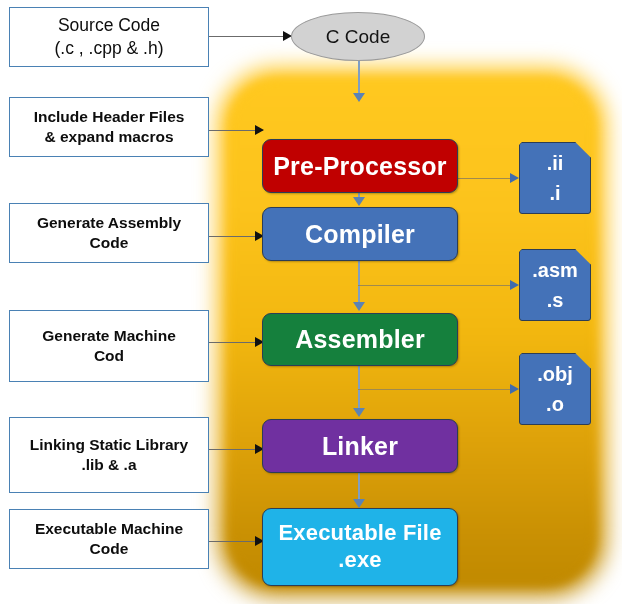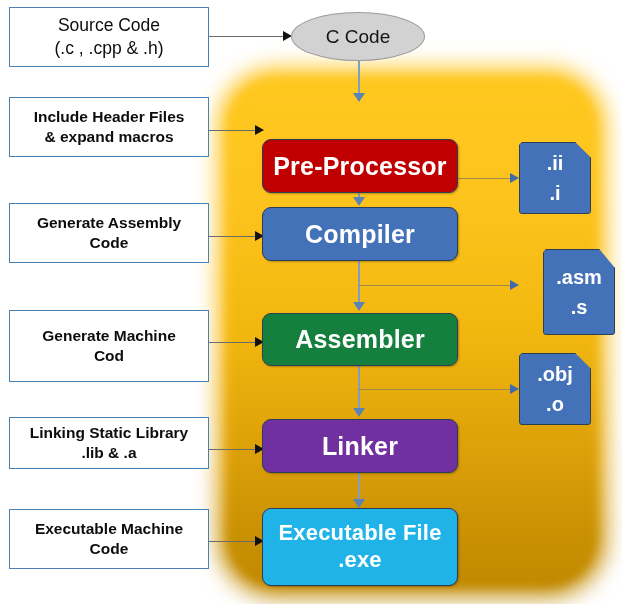--- a/index.html
+++ b/index.html
@@ -200,21 +200,21 @@
   <div class="desc-box bold" style="left:9px; top:203px; width:200px; height:60px;">
     <span class="txt">Generate Assembly
 Code</span>
   </div>
 
   <div class="desc-box bold" style="left:9px; top:310px; width:200px; height:72px;">
     <span class="txt">Generate Machine
 Cod</span>
   </div>
 
-  <div class="desc-box bold" style="left:9px; top:417px; width:200px; height:52px;">
+  <div class="desc-box bold" style="left:9px; top:417px; width:200px; height:76px;">
     <span class="txt">Linking Static Library
 .lib &amp; .a</span>
   </div>
 
   <div class="desc-box bold" style="left:9px; top:509px; width:200px; height:60px;">
     <span class="txt">Executable Machine
 Code</span>
   </div>
 
   <div class="hline" style="left:209px; top:36px; width:76px;"></div>
@@ -282,21 +282,21 @@
   <div class="proc" style="left:262px; top:508px; width:196px; height:78px; background:#1fb3e8; font-size:22px;">
     <span class="txt">Executable File
 .exe</span>
   </div>
 
   <div class="filebox" style="left:519px; top:142px; width:72px; height:72px;">
     <span class="txt">.ii
 .i</span>
   </div>
 
-  <div class="filebox" style="left:519px; top:249px; width:72px; height:86px;margin-left:24px;">
+  <div class="filebox" style="left:519px; top:249px; width:72px; height:72px;">
     <span class="txt">.asm
 .s</span>
   </div>
 
   <div class="filebox" style="left:519px; top:353px; width:72px; height:72px;">
     <span class="txt">.obj
 .o</span>
   </div>
 
 </div>

